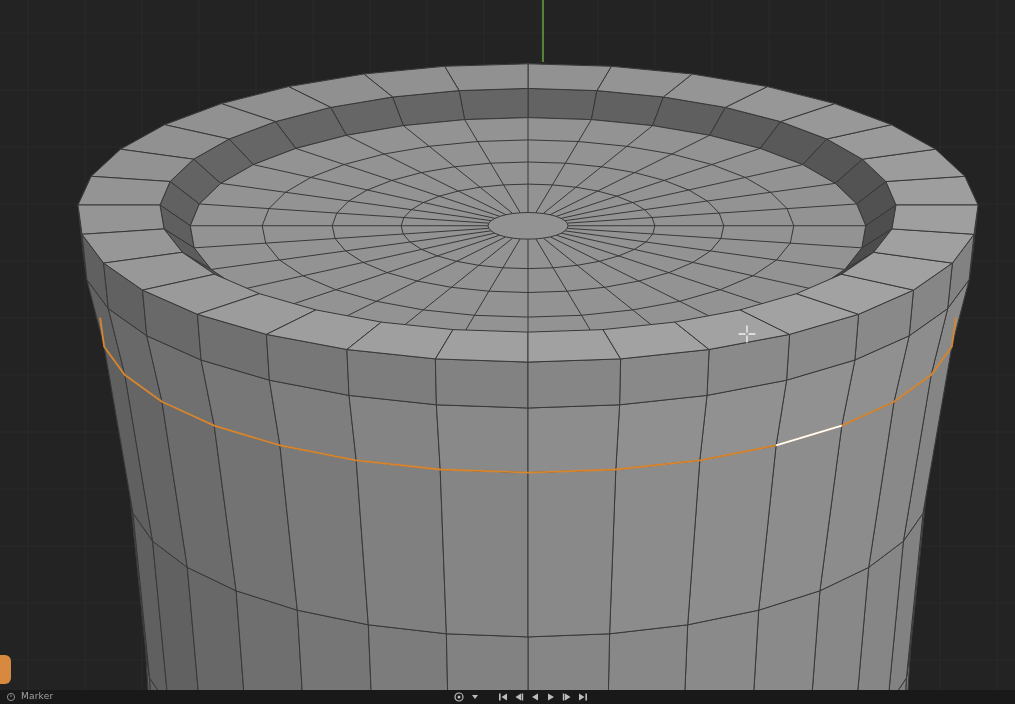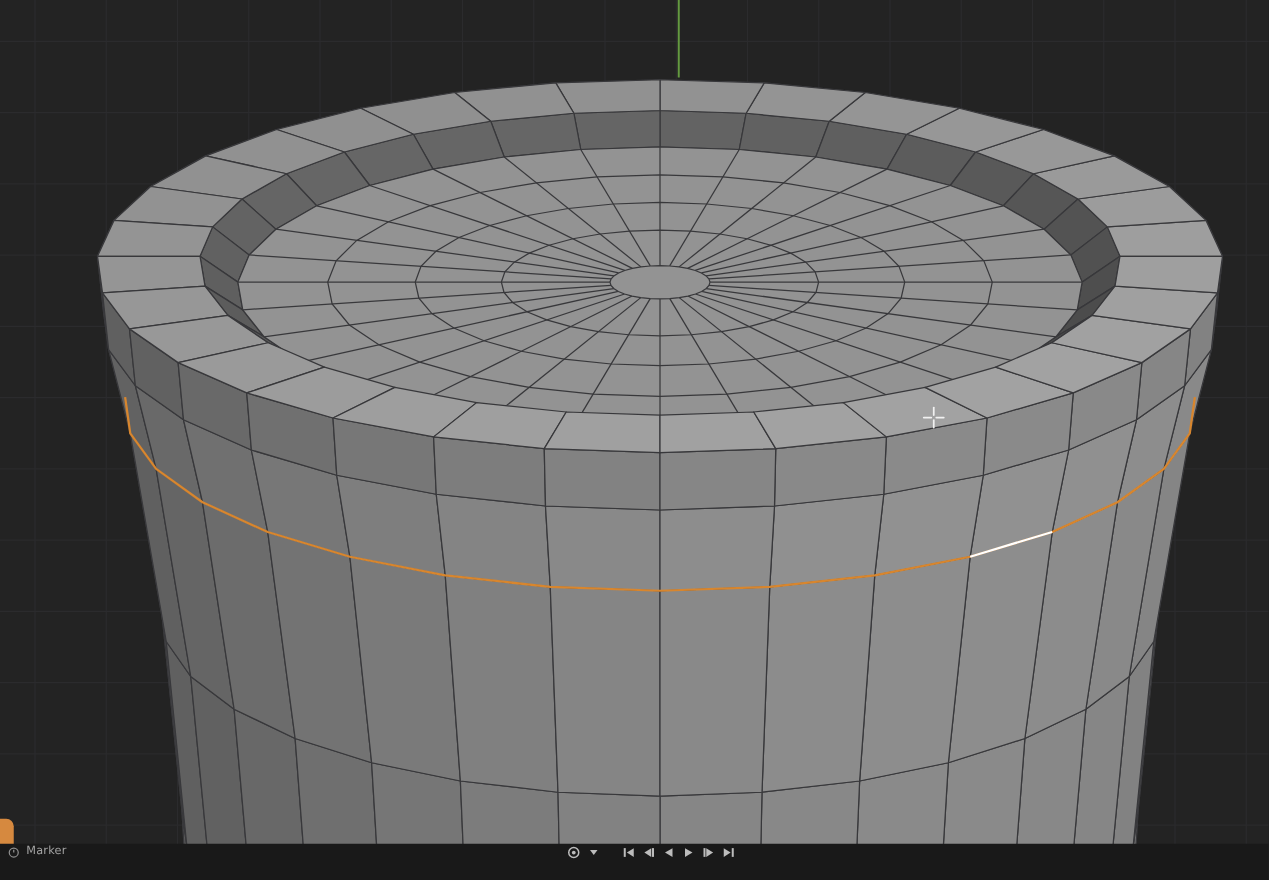--- a/index.html
+++ b/index.html
@@ -1,19 +1,19 @@
 <!DOCTYPE html>
 <html><head>
 <meta charset="utf-8">
 <style>
   html,body{margin:0;padding:0;background:#232323;width:1015px;height:704px;overflow:hidden;}
   .screen{position:relative;width:1015px;height:704px;background:#232323;font-family:"DejaVu Sans",sans-serif;}
   #viewport-svg{position:absolute;left:0;top:0;display:block;}
   .corner-badge{position:absolute;left:-6px;top:655px;width:17px;height:29px;border-radius:6px;}
-  .bottom-bar{position:absolute;left:0;bottom:0;width:1015px;height:29px;display:flex;align-items:flex-start;z-index:5;}
+  .bottom-bar{position:absolute;left:0;bottom:0;width:1015px;height:14px;display:flex;align-items:flex-start;z-index:5;}
   .marker-area{display:flex;align-items:center;gap:5px;margin-left:6px;margin-top:1px;}
   .marker-label{font-size:9px;color:#a2a2a2;letter-spacing:0.2px;line-height:11px;}
   .transport{position:absolute;left:452px;top:1px;display:flex;align-items:center;gap:3px;}
   .tbtn{display:inline-flex;align-items:center;justify-content:center;width:13px;height:11px;cursor:pointer;}
   .tbtn.jump-start{margin-left:12px;}
   .editor-icon{display:inline-flex;width:10px;height:10px;}
 </style>
 </head>
 <body>
 

